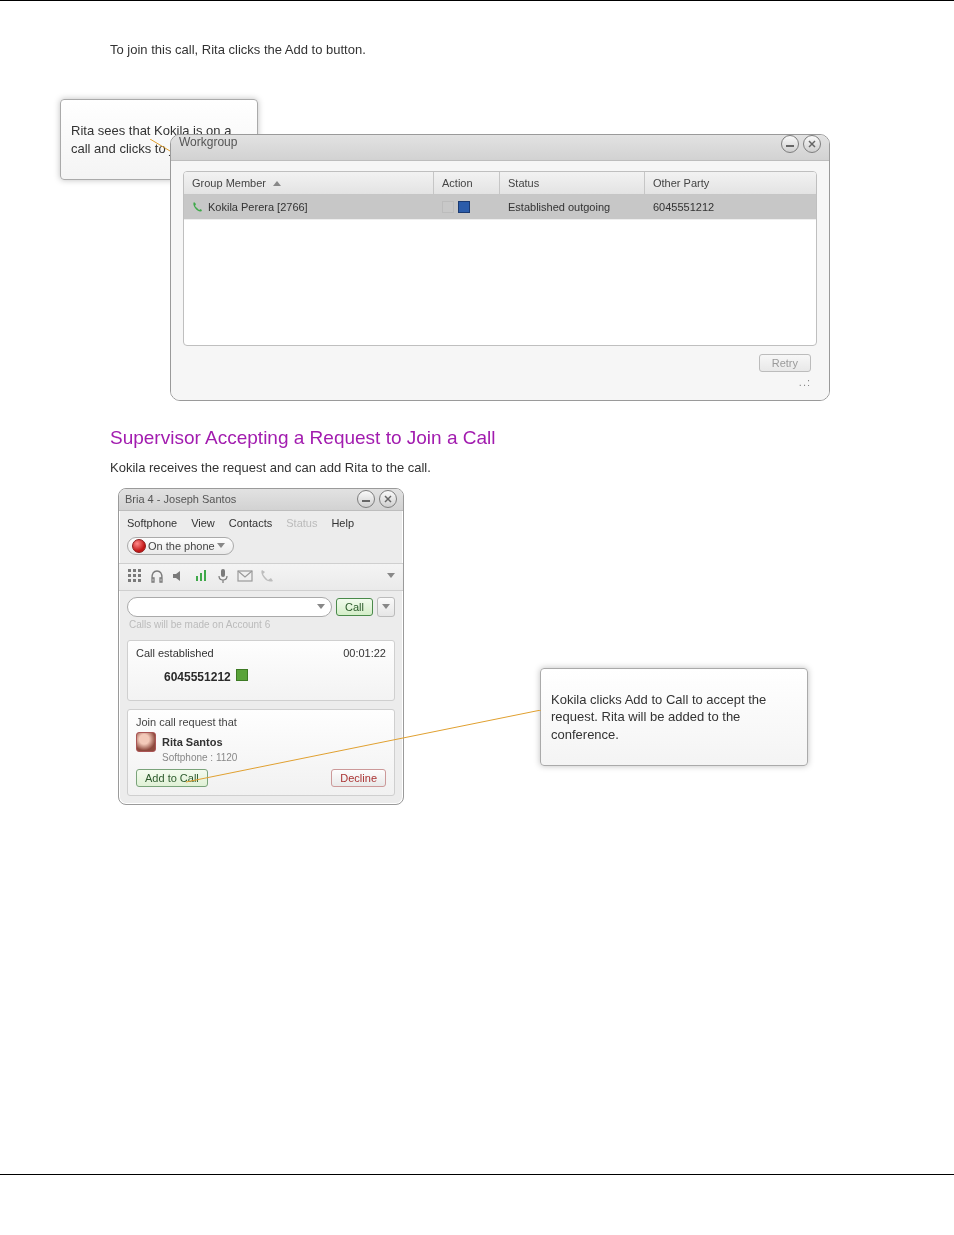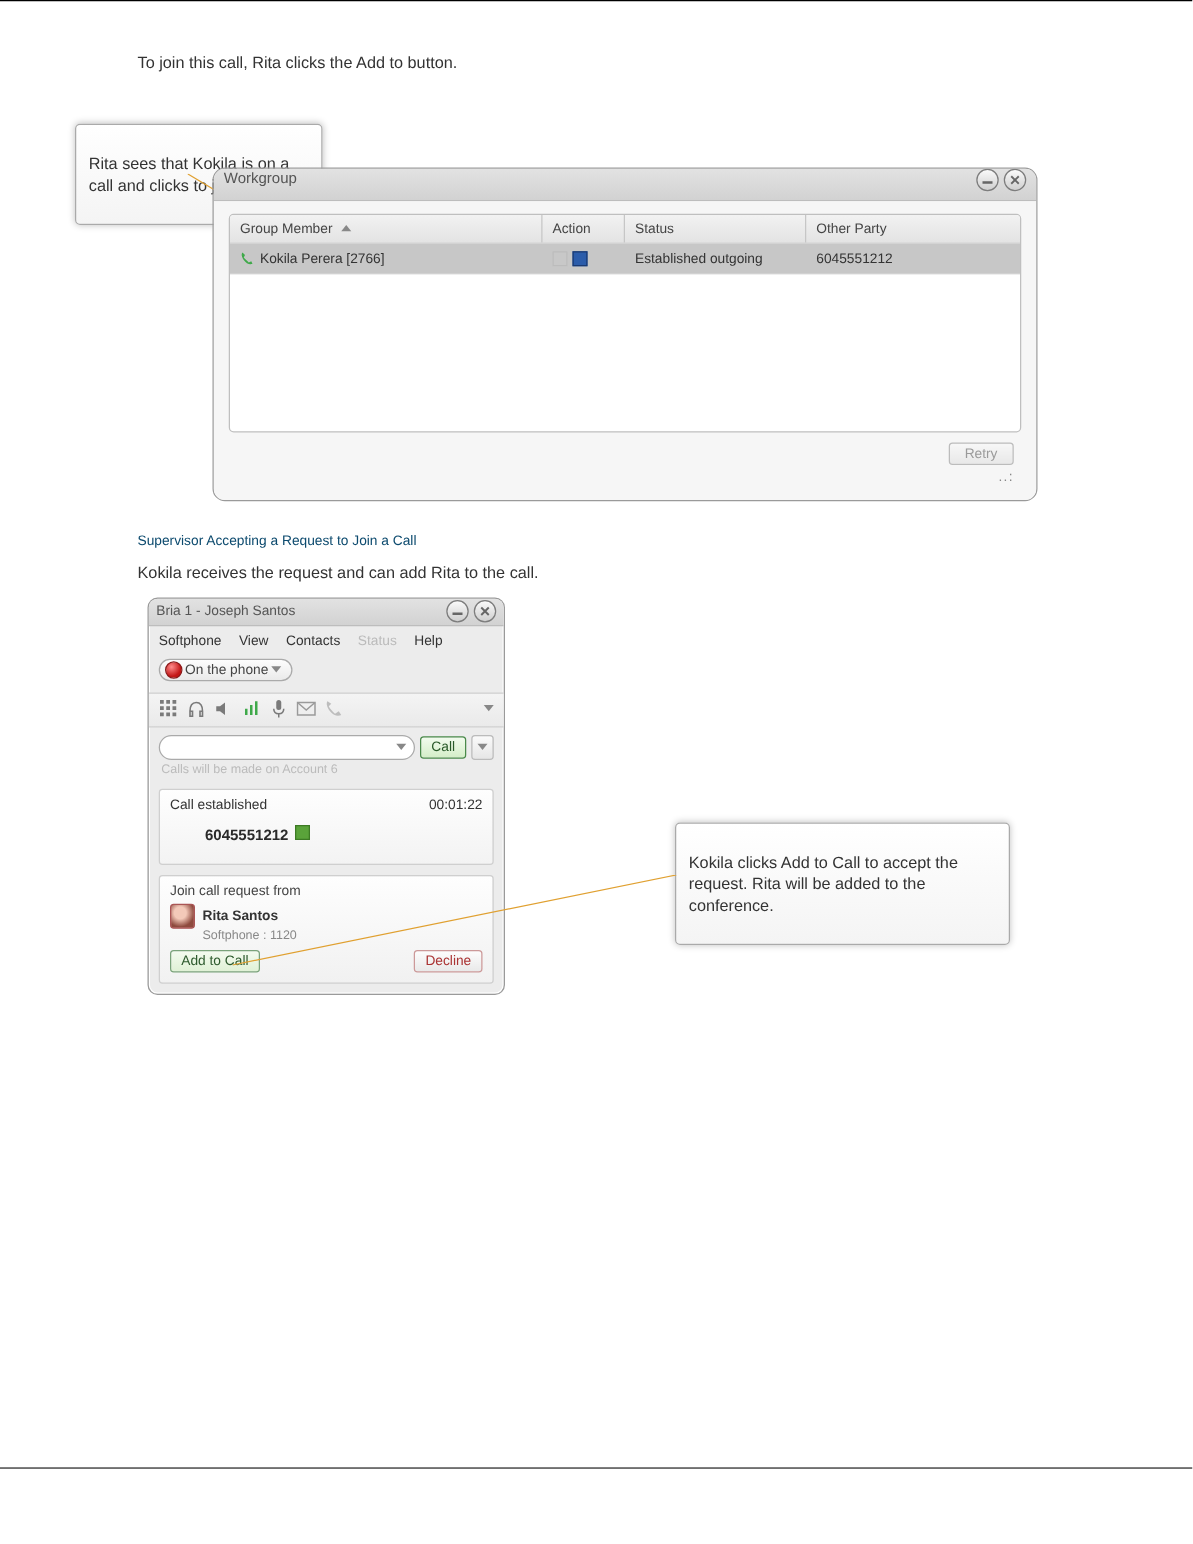--- a/index.html
+++ b/index.html
@@ -11,21 +11,21 @@
     width: 954px;
   }
   .page {
     padding: 30px 110px 30px 110px;
     border-top: 1px solid #000;
     border-bottom: 1px solid #000;
     min-height: 1175px;
     position: relative;
   }
   .body-text { font-size: 13px; color: #333; line-height: 1.45; margin: 10px 0; }
-  .heading { font-size: 11px; color: #0c4a6e; margin: 26px 0 10px 0; font-weight: normal; }
+  .heading { font-size: 19px; color: #a21caf; margin: 26px 0 10px 0; font-weight: normal; }
   .callout {
     position: absolute;
     font-size: 13px;
     color: #333;
     box-shadow: 0 0 6px rgba(0,0,0,0.25);
     border: 1px solid #aaa;
     background: linear-gradient(#fff,#f4f4f4);
     border-radius: 4px;
     padding: 22px 10px;
     line-height: 1.35;
@@ -333,21 +333,21 @@
     </div>
   </div>
 
   <h3 class="heading">Supervisor Accepting a Request to Join a Call</h3>
   <p class="body-text">Kokila receives the request and can add Rita to the call.</p>
 
   <div style="position:relative;">
 
     <div class="softphone-window">
       <div class="sp-titlebar">
-        <span class="sp-title">Bria 1 - Joseph Santos</span>
+        <span class="sp-title">Bria 4 - Joseph Santos</span>
         <span class="wg-btn-min">
           <svg width="10" height="10" viewBox="0 0 10 10">
               <rect x="1" y="6" width="8" height="2" fill="#666"></rect>
             </svg>
         </span>
         <span class="wg-btn-close">
           <svg width="10" height="10" viewBox="0 0 10 10">
               <line x1="2" y1="2" x2="8" y2="8" stroke="#666" stroke-width="1.5"></line>
               <line x1="8" y1="2" x2="2" y2="8" stroke="#666" stroke-width="1.5"></line>
             </svg>
@@ -422,21 +422,21 @@
           <span class="lab">Call established</span>
           <span>00:01:22</span>
         </div>
         <div class="call-num">
           <span>6045551212</span>
           <span class="plus-badge"></span>
         </div>
       </div>
 
       <div class="join-card">
-        <div class="join-top">Join call request from</div>
+        <div class="join-top">Join call request that</div>
         <div class="join-person">
           <span class="avatar"></span>
           <span class="join-name">Rita Santos</span>
         </div>
         <div class="join-sub">Softphone : 1120</div>
         <div class="join-actions">
           <span class="btn-sm accent">Add to Call</span>
           <span class="spacer"></span>
           <span class="btn-sm decline">Decline</span>
         </div>

